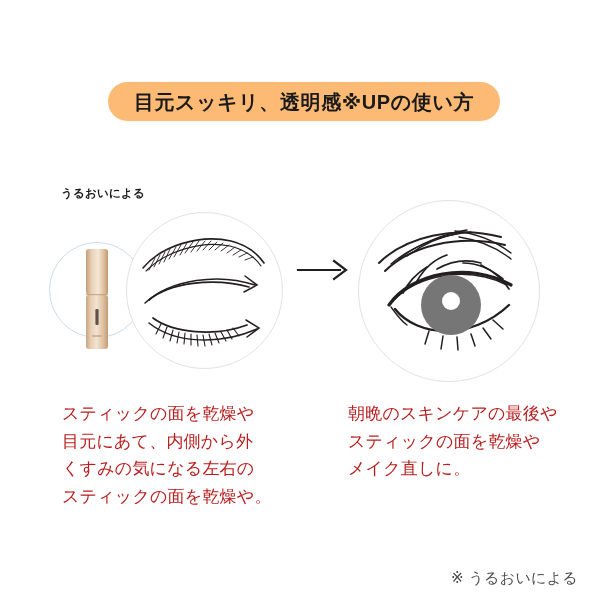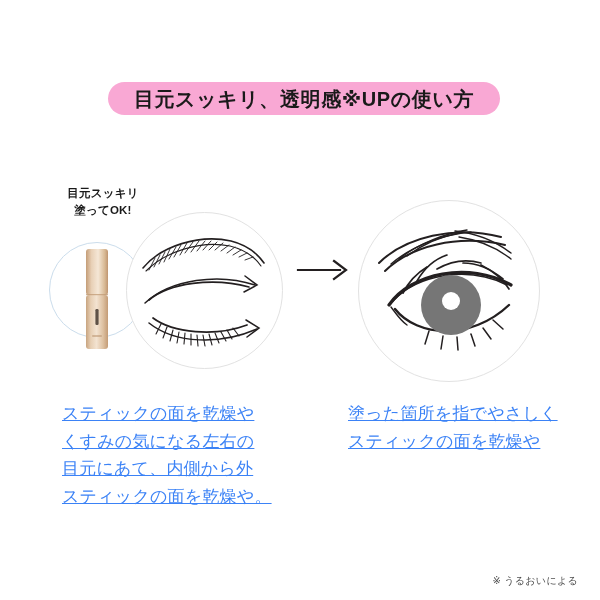--- a/index.html
+++ b/index.html
@@ -16,22 +16,22 @@
     color: #231f20;
     -webkit-font-smoothing: antialiased;
   }
 
   
   #title-banner {
     position: absolute;
     left: 108px;
     top: 82px;
     width: 392px;
-    height: 33px;
-    background: #f9a8d4;
+    height: 39px;
+    background: #fdba74;
     border-radius: 20px;
     display: flex;
     align-items: center;
     justify-content: center;
   }
   #title-text {
     font-size: 20px;
     font-weight: bold;
     letter-spacing: 0.6px;
     color: #1a1a1a;
@@ -111,50 +111,48 @@
     height: 26px;
   }
 
   
   .body-col {
     position: absolute;
     top: 400px;
     font-size: 17px;
     line-height: 1.62;
     letter-spacing: 0.2px;
-    color: #3b82f6;
-    text-decoration: underline;
+    color: #b91c1c;
   }
   .body-col p { margin: 0; white-space: nowrap; }
   #body-left  { left: 62px; }
   #body-right { left: 348px; }
 
   
   #footnote {
     position: absolute;
     right: 22px;
     bottom: 12px;
-    font-size: 10px;
+    font-size: 15px;
     letter-spacing: 0.3px;
     color: #4d4d4d;
     white-space: nowrap;
   }
 </style>
 </head>
 <body>
 
 <div id="title-banner">
   <div id="title-text">目元スッキリ、透明感※UPの使い方</div>
 </div>
 
 <div id="illustration-band">
 
   <div id="stick-callout">
-    <span>目元スッキリ</span>
-    <span>塗ってOK!</span>
+    <span>うるおいによる</span>
   </div>
 
   <div id="stick-circle" class="circle"></div>
 
   <div id="closed-eye-circle" class="circle">
     <svg width="155" height="155" viewBox="0 0 155 155">
       <g fill="none" stroke="#231f20" stroke-linecap="round">
 
         <path d="M16 55 C34 33, 72 21, 104 28 C120 32, 130 40, 137 50" stroke-width="1.6"></path>
         <path d="M19 58 C38 39, 73 27, 103 33 C118 37, 128 44, 134 53" stroke-width="1.1"></path>
@@ -293,23 +291,24 @@
     <rect x="7" y="47" width="22" height="1.2" fill="#c09a74" opacity="0.75"></rect>
 
     <rect x="16.4" y="62" width="3.2" height="16" rx="1.2" fill="#5f5247"></rect>
 
     <rect x="13" y="88" width="10" height="2" rx="1" fill="#b99370" opacity="0.55"></rect>
   </svg>
 </div>
 
 <div id="body-left" class="body-col">
   <p>スティックの面を乾燥や</p>
+  <p>目元にあて、内側から外</p>
   <p>くすみの気になる左右の</p>
-  <p>目元にあて、内側から外</p>
   <p>スティックの面を乾燥や。</p>
 </div>
 
 <div id="body-right" class="body-col">
-  <p>塗った箇所を指でやさしく</p>
+  <p>朝晩のスキンケアの最後や</p>
   <p>スティックの面を乾燥や</p>
+  <p>メイク直しに。</p>
 </div>
 
 <div id="footnote">※ うるおいによる</div>
 
 </body></html>

